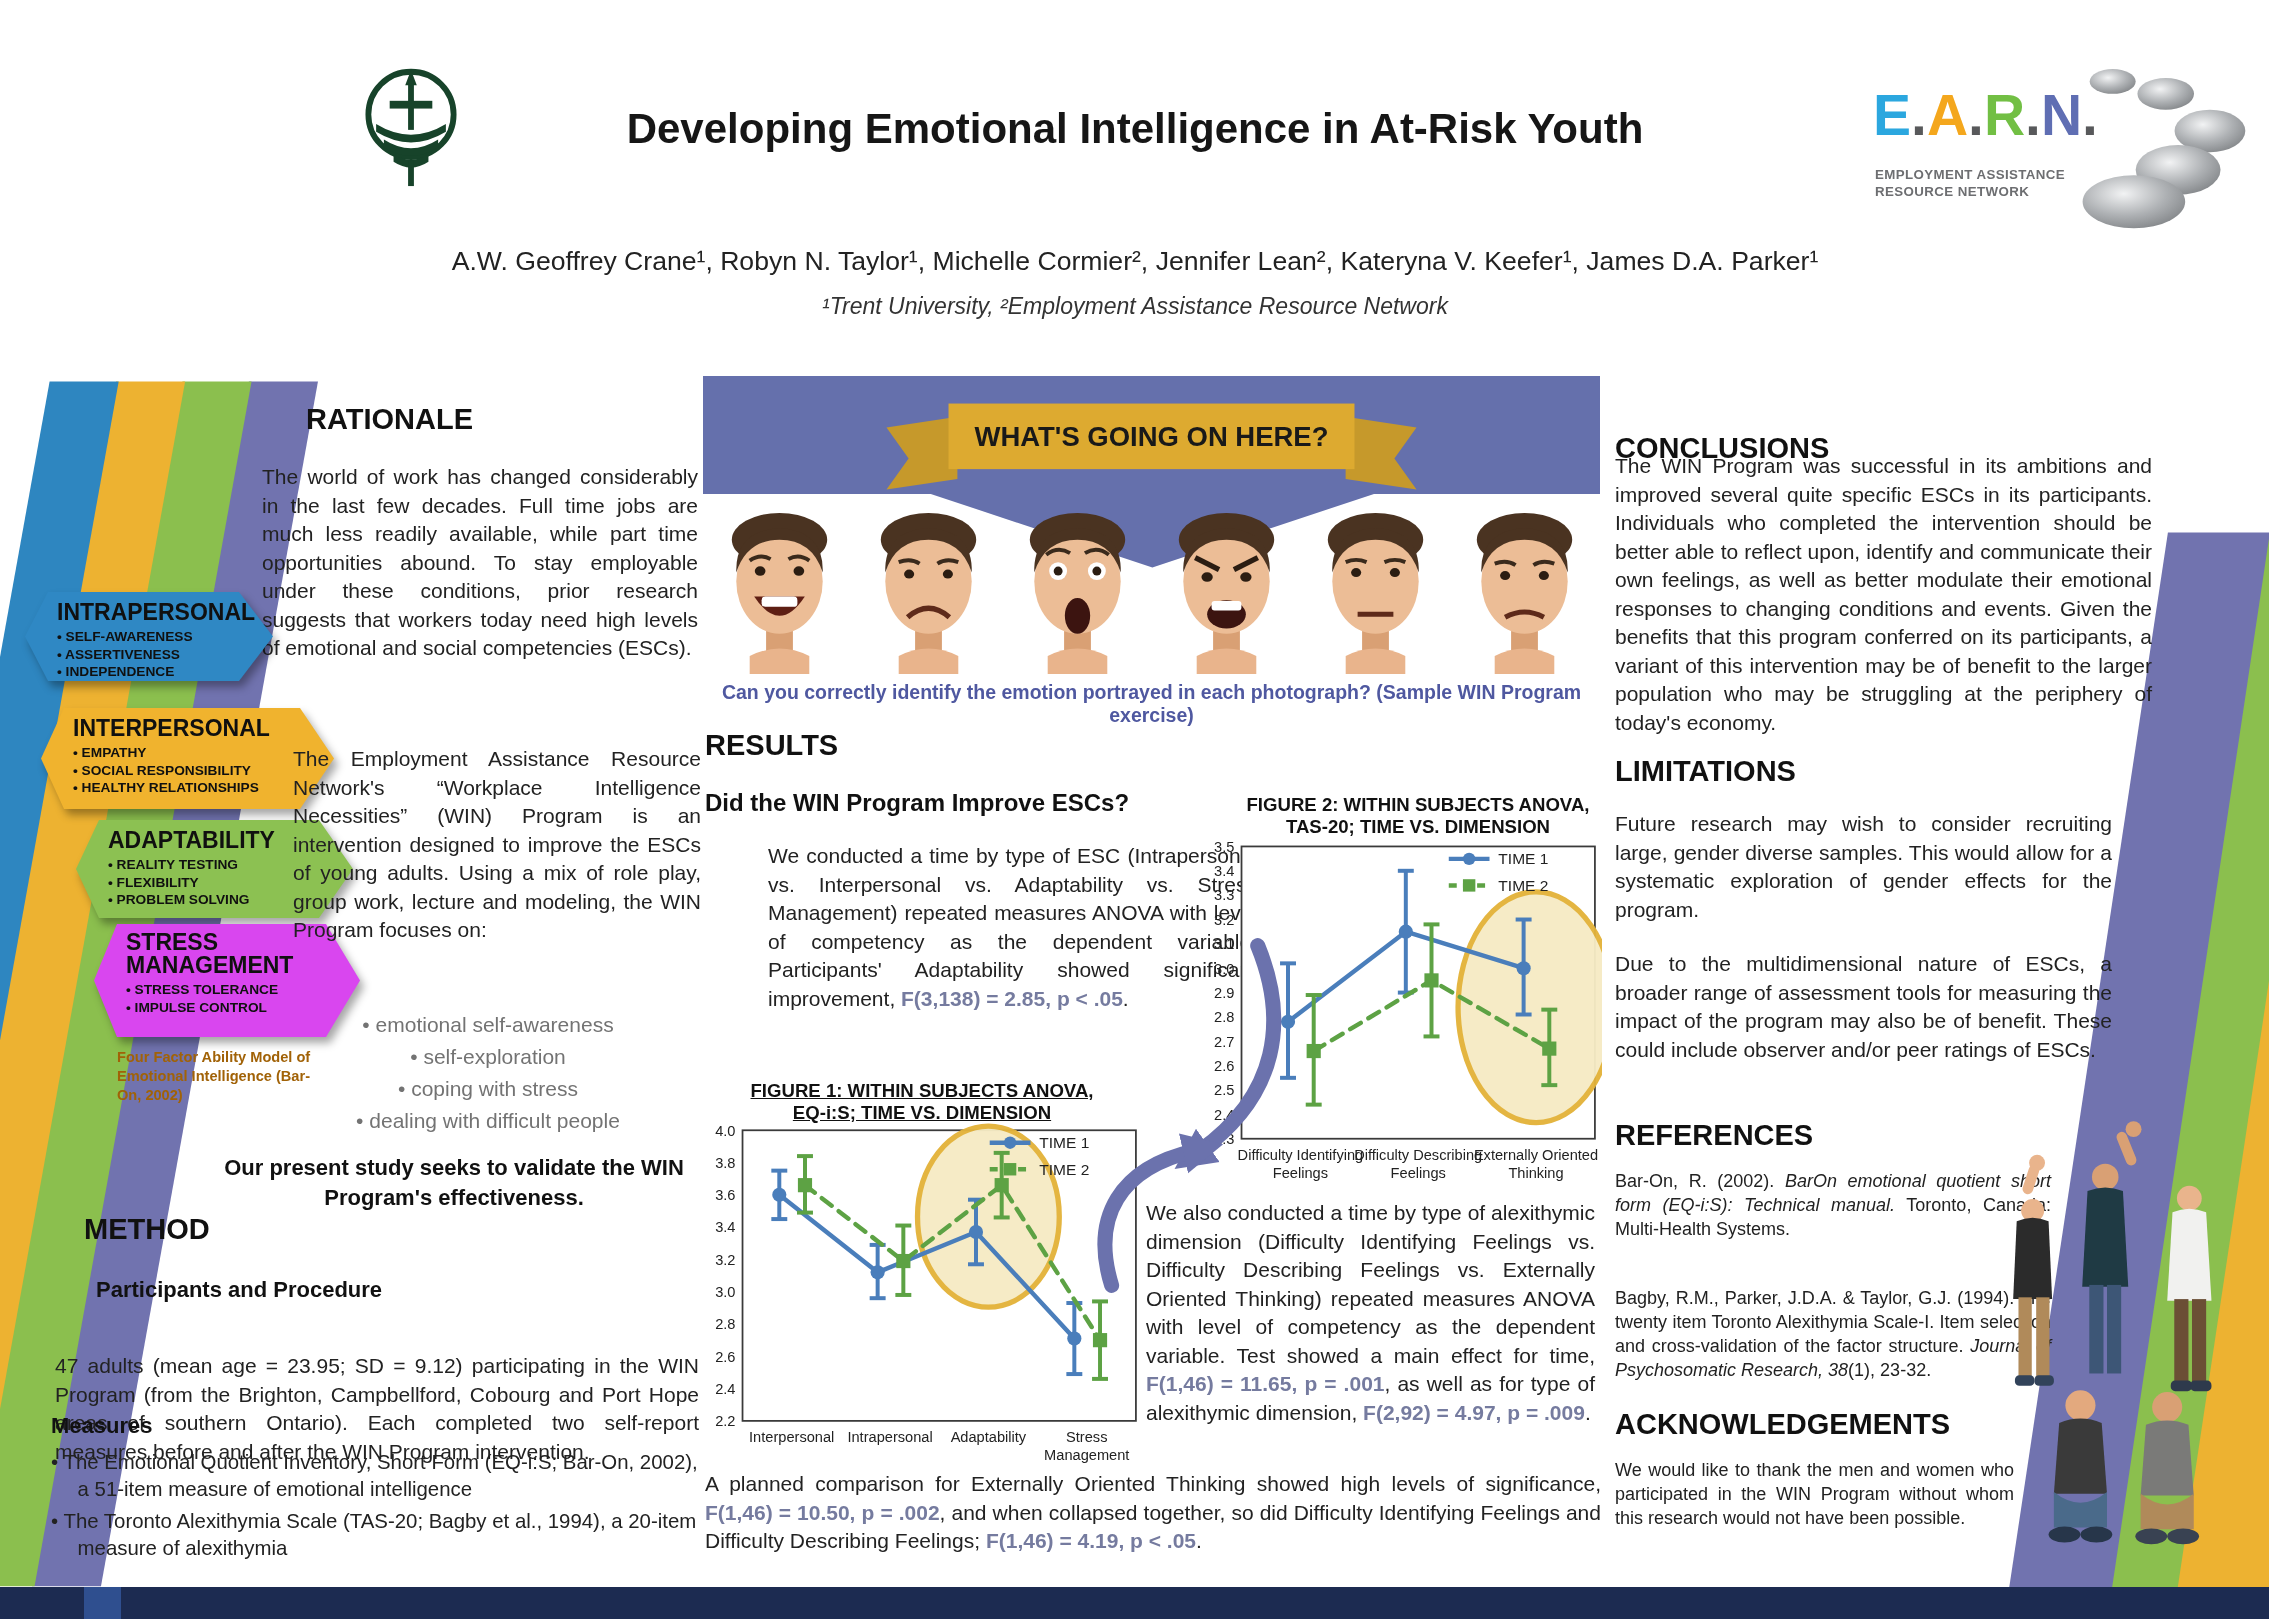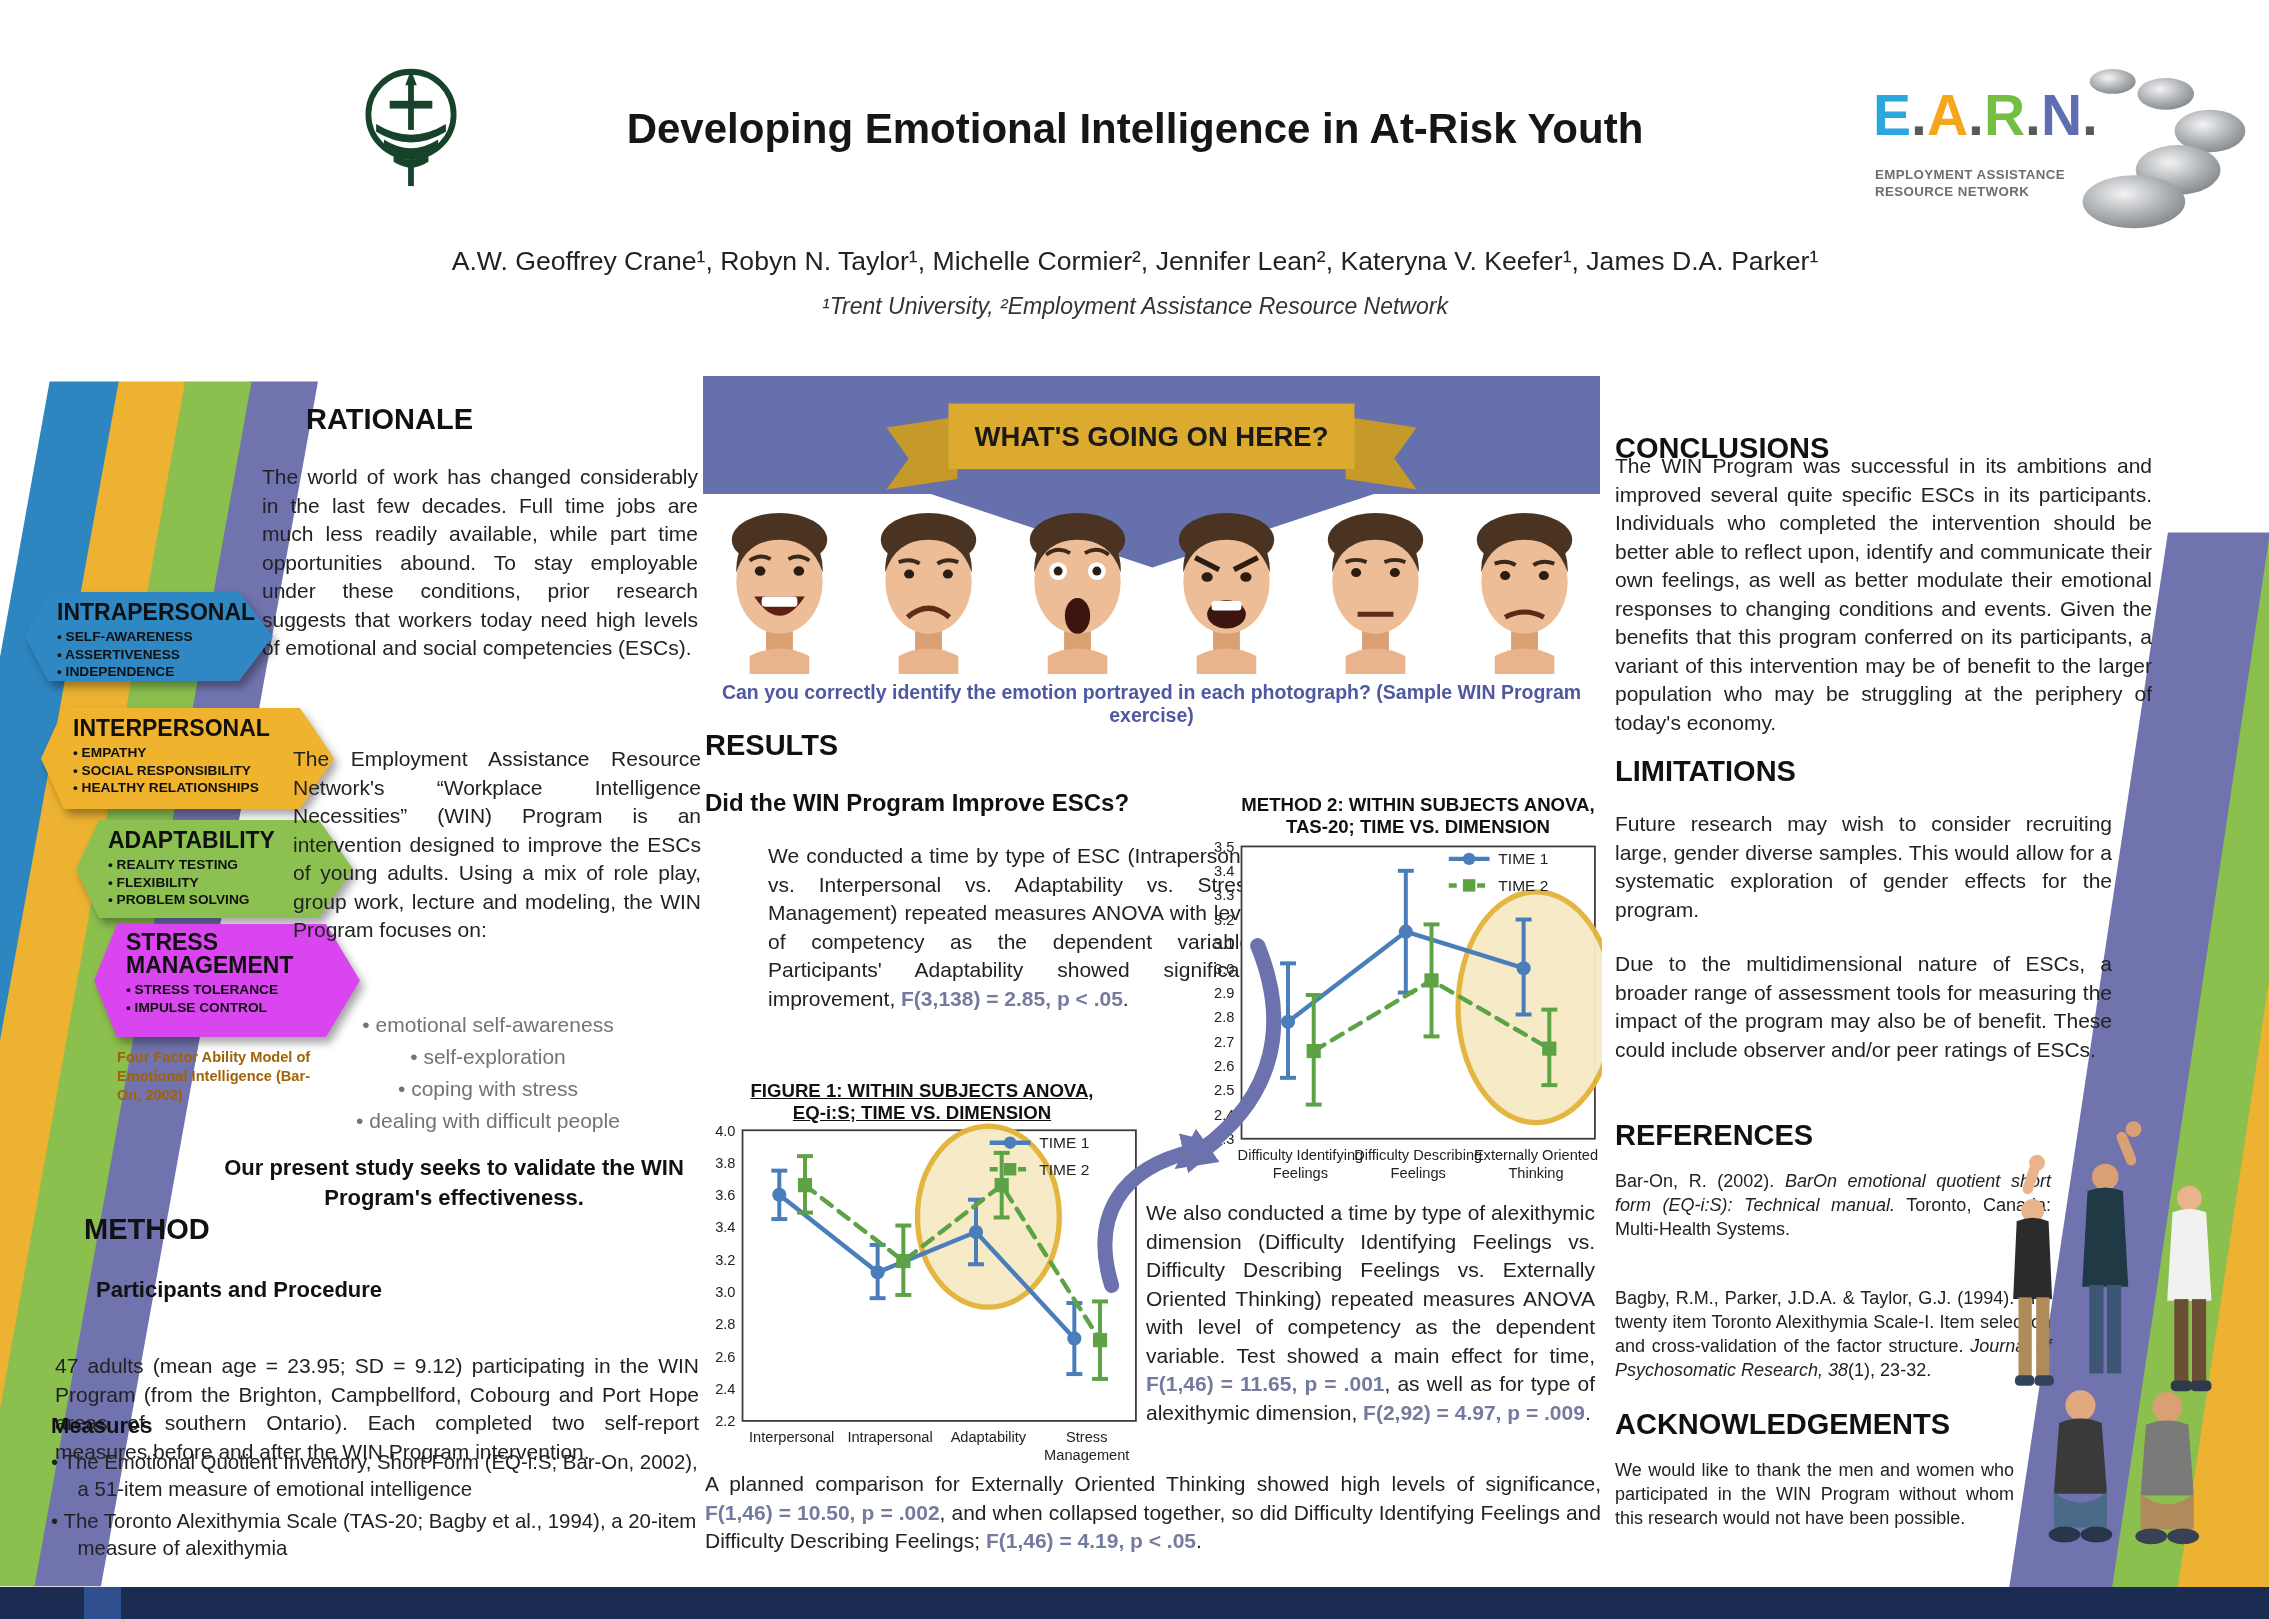--- a/index.html
+++ b/index.html
@@ -299,21 +299,21 @@
       <rect x="443.5" y="236.88888888888889" width="16" height="16" fill="#5da244"></rect>
       <line x1="327" y1="22" x2="373" y2="22" stroke="#4a7ebb" stroke-width="5"></line>
       <circle cx="350" cy="22" r="7" fill="#4a7ebb"></circle>
       <text x="383" y="28" font-size="17.5" fill="#222" font-family="Liberation Sans, sans-serif">TIME 1</text>
       <line x1="327" y1="52" x2="373" y2="52" stroke="#5da244" stroke-width="5" stroke-dasharray="9 7"></line>
       <rect x="343" y="45" width="14" height="14" fill="#5da244"></rect>
       <text x="383" y="58" font-size="17.5" fill="#222" font-family="Liberation Sans, sans-serif">TIME 2</text>
     </svg>
 
   <div class="abs fig-title" style="left:1232px;top:794px;width:372px;">
-    <div>METHOD 2: WITHIN SUBJECTS ANOVA,</div>
+    <div>FIGURE 2: WITHIN SUBJECTS ANOVA,</div>
     <div>TAS-20; TIME VS. DIMENSION</div>
   </div>
   <svg class="abs" style="left:1199px;top:839px;" width="403" height="355" viewBox="0 0 455 400">
       <rect x="48" y="8" width="399" height="330" fill="#fff" stroke="#3a3a3a" stroke-width="2"></rect>
       <ellipse cx="380.5" cy="189.49999999999997" rx="88" ry="130.24999999999997" fill="#f6ebc4" stroke="#e3b33a" stroke-width="6" opacity="0.96"></ellipse>
       <text x="40" y="344" text-anchor="end" font-size="16.5" fill="#222" font-family="Liberation Sans, sans-serif">2.3</text>
       <text x="40" y="316.5" text-anchor="end" font-size="16.5" fill="#222" font-family="Liberation Sans, sans-serif">2.4</text>
       <text x="40" y="289" text-anchor="end" font-size="16.5" fill="#222" font-family="Liberation Sans, sans-serif">2.5</text>
       <text x="40" y="261.4999999999999" text-anchor="end" font-size="16.5" fill="#222" font-family="Liberation Sans, sans-serif">2.6</text>
       <text x="40" y="233.99999999999991" text-anchor="end" font-size="16.5" fill="#222" font-family="Liberation Sans, sans-serif">2.7</text>

